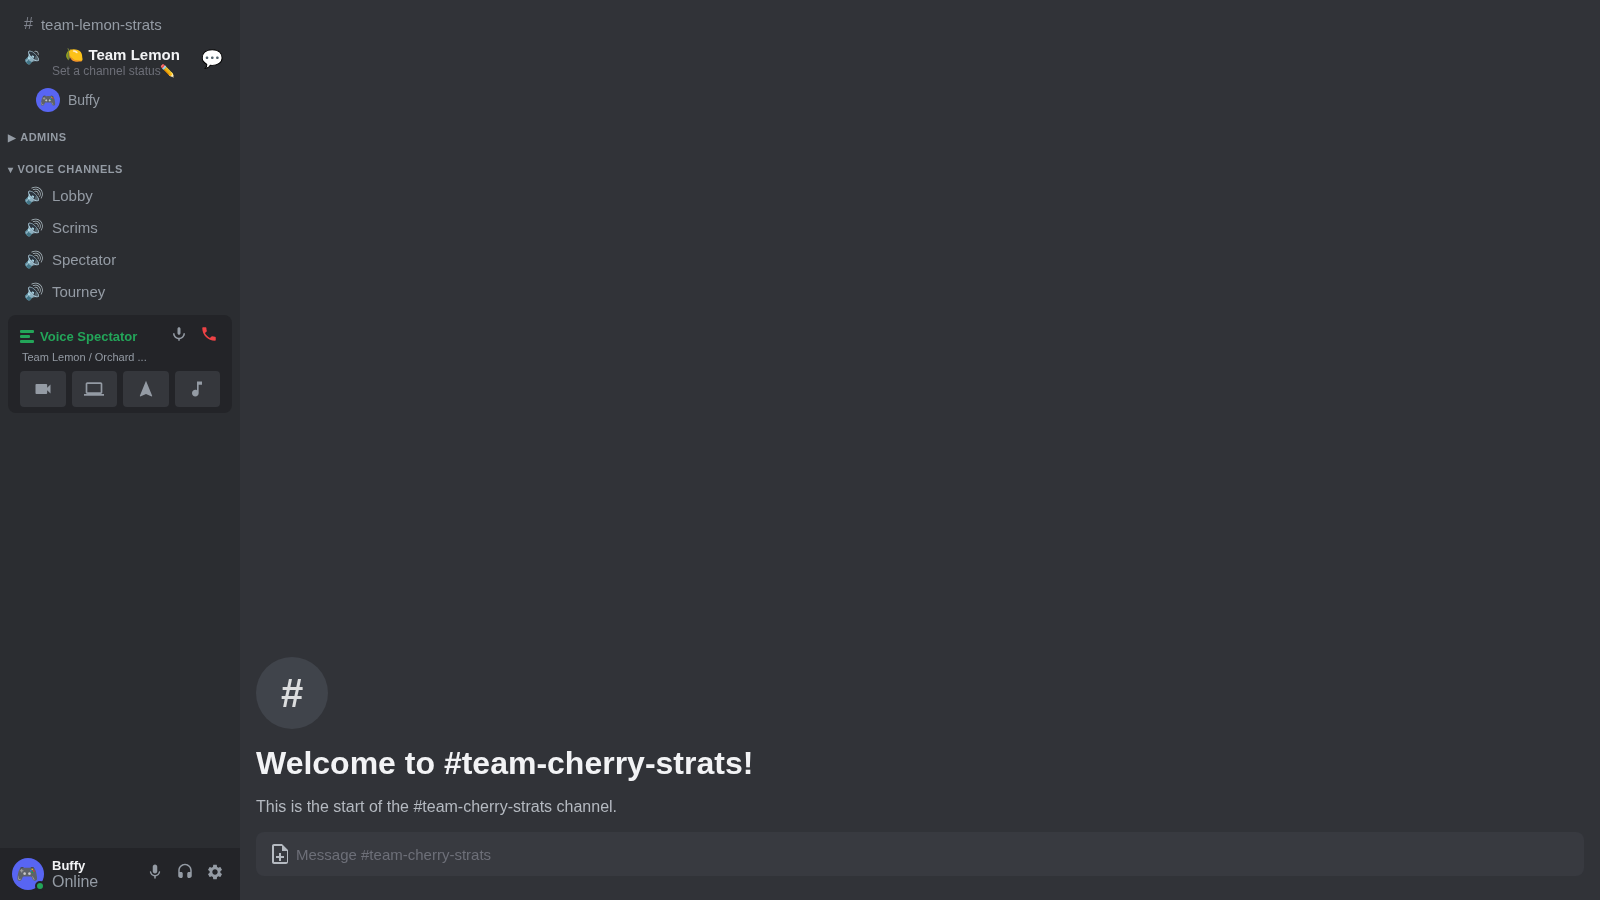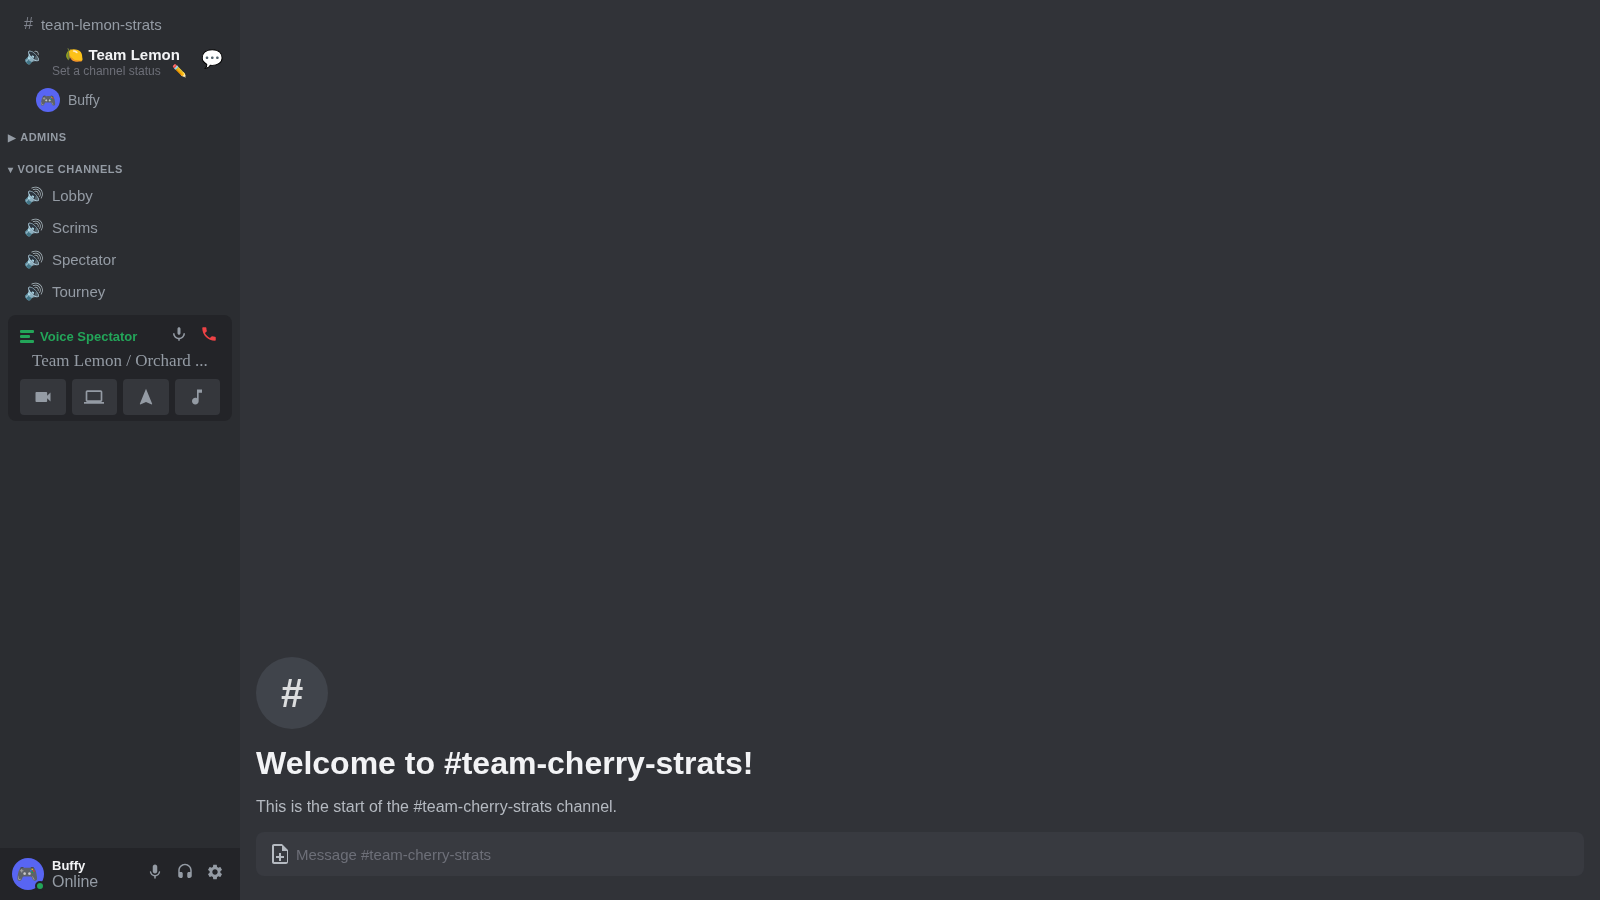--- a/index.html
+++ b/index.html
@@ -76,24 +76,23 @@
     }
     .voice-connected-text {
       display: flex;
       align-items: center;
       gap: 6px;
       font-size: 13px;
       font-weight: 600;
       color: #23a559;
     }
     .voice-connected-sub {
-      font-size: 17px;
-      color: #949ba4;
-      margin-left: 12px;
-      font-family: Liberation Serif, serif;
+      font-size: 11px;
+      color: #949ba4;
+      margin-left: 2px;
     }
     .voice-icons {
       display: flex;
       gap: 8px;
     }
     .voice-icon-btn {
       background: none;
       border: none;
       color: #949ba4;
       font-size: 16px;
@@ -279,21 +278,21 @@
       align-items: flex-start;
       padding: 6px 8px 6px 16px;
       margin: 1px 8px;
       border-radius: 4px;
       gap: 8px;
       cursor: pointer;
     }
 
     .tl-info { flex: 1; text-align: center; }
     .tl-name { font-size: 15px; color: #f2f3f5; font-weight: 600; }
-    .tl-status { font-size: 12px; color: #6d6f78; display: flex; align-items: center; gap: 12px; }
+    .tl-status { font-size: 12px; color: #6d6f78; display: flex; align-items: center; gap: 0; }
     .tl-chat-icon { color: #6d6f78; font-size: 18px; margin-top: 2px; }
 
     .bars-icon {
       display: inline-flex;
       flex-direction: column;
       gap: 2px;
       width: 14px;
     }
     .bars-icon span {
       display: block;

